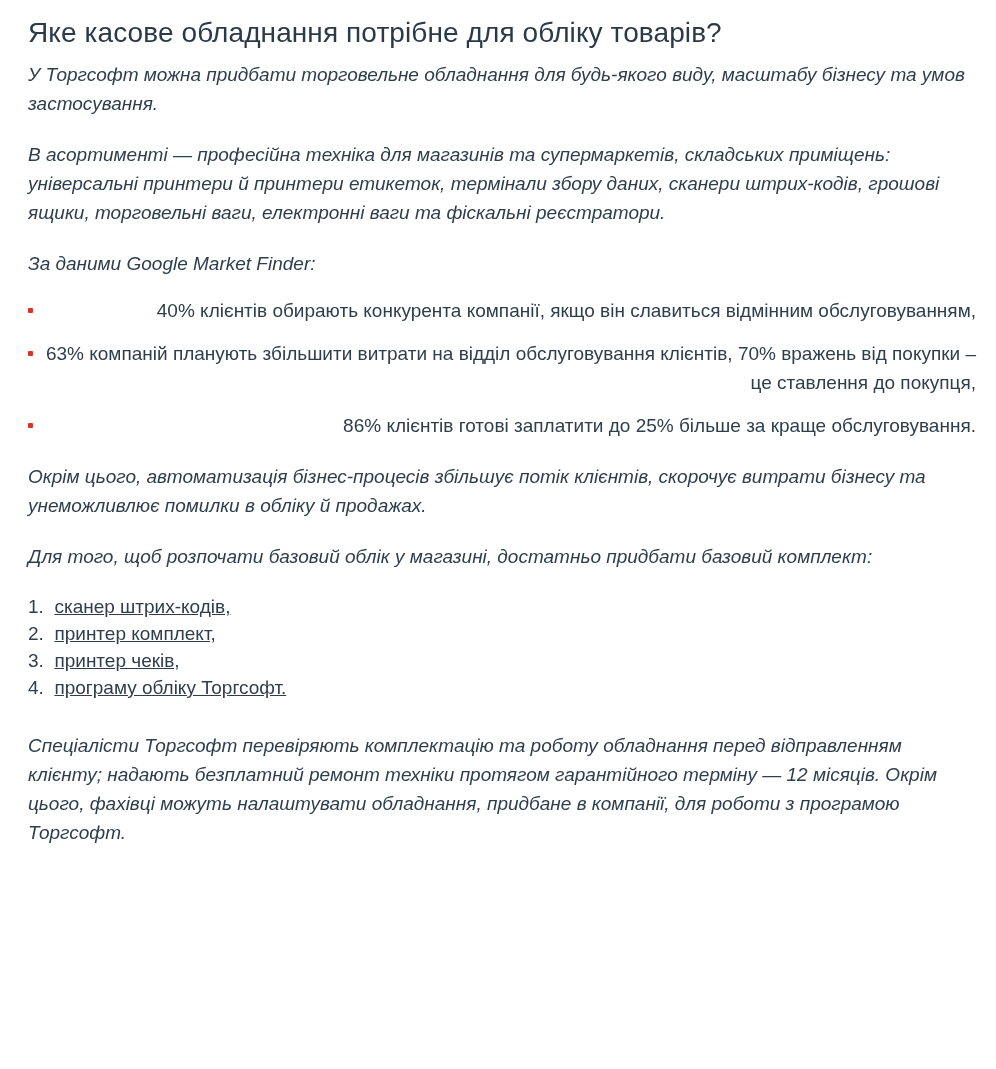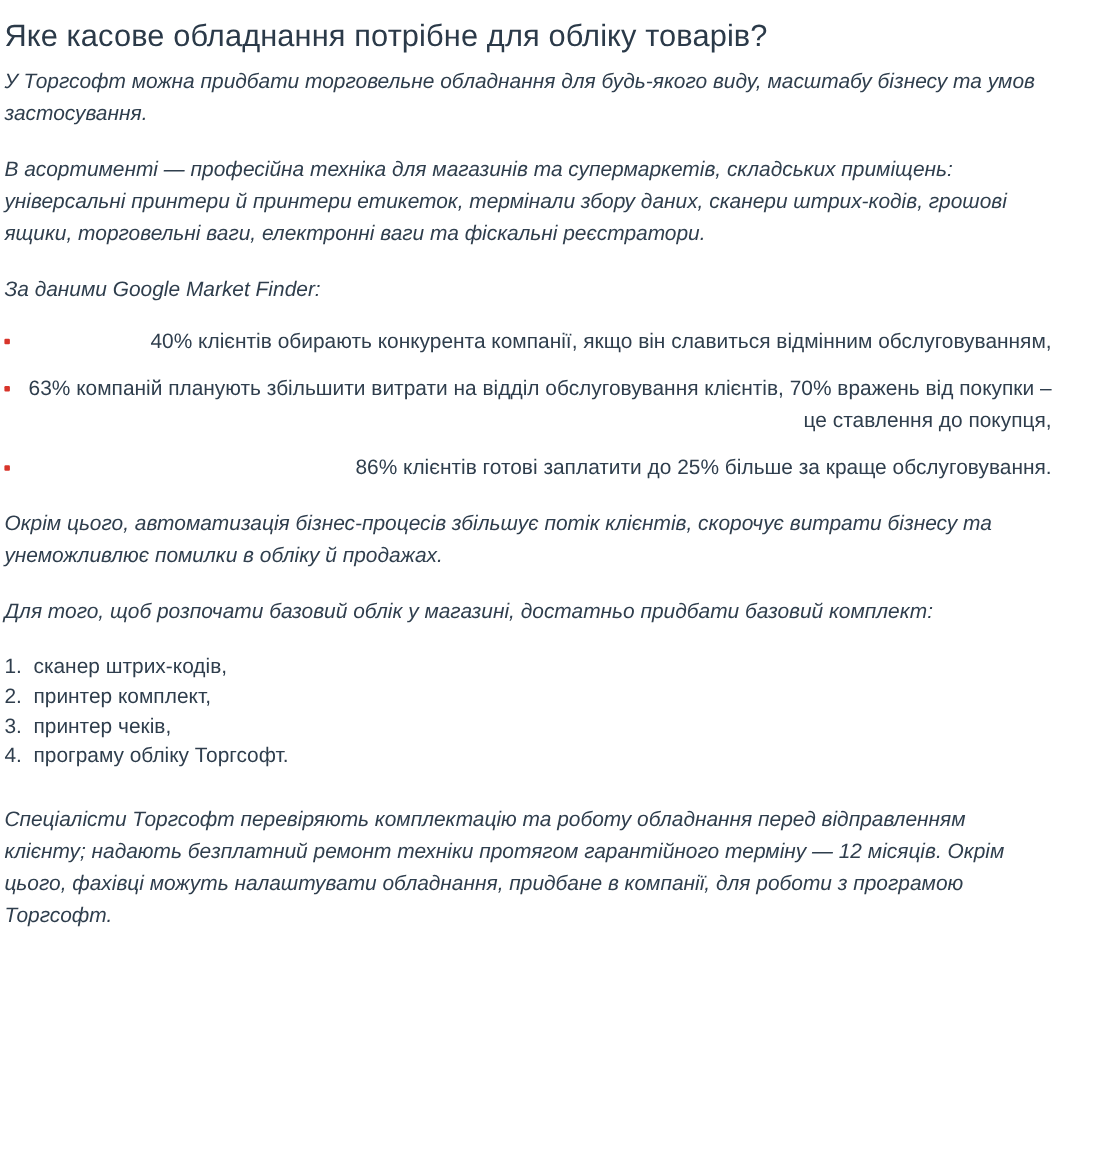--- a/index.html
+++ b/index.html
@@ -10,21 +10,21 @@
   }
   body {
     width: 996px;
     min-height: 1069px;
     font-family: "Liberation Sans", "DejaVu Sans", sans-serif;
     color: #2f3e4d;
     -webkit-font-smoothing: antialiased;
   }
 
   .article {
-    padding: 16px 20px 10px 4px;
+    padding: 16px 20px 10px 28px;
     box-sizing: border-box;
     width: 996px;
   }
 
   .page-title {
     font-size: 28px;
     line-height: 34px;
     font-weight: 400;
     color: #2b3a49;
     margin: 0 0 10px 0;
@@ -84,20 +84,21 @@
     font-size: 19px;
     line-height: 27px;
     color: #2f3e4d;
     white-space: nowrap;
   }
   .kit-list li .kit-num {
     display: inline-block;
   }
   .kit-list li .kit-text {
     display: inline;
+    text-decoration: underline;
   }
 
   .spacer-block {
     height: 8px;
   }
 </style>
 </head>
 <body>
 
 <div class="article">

